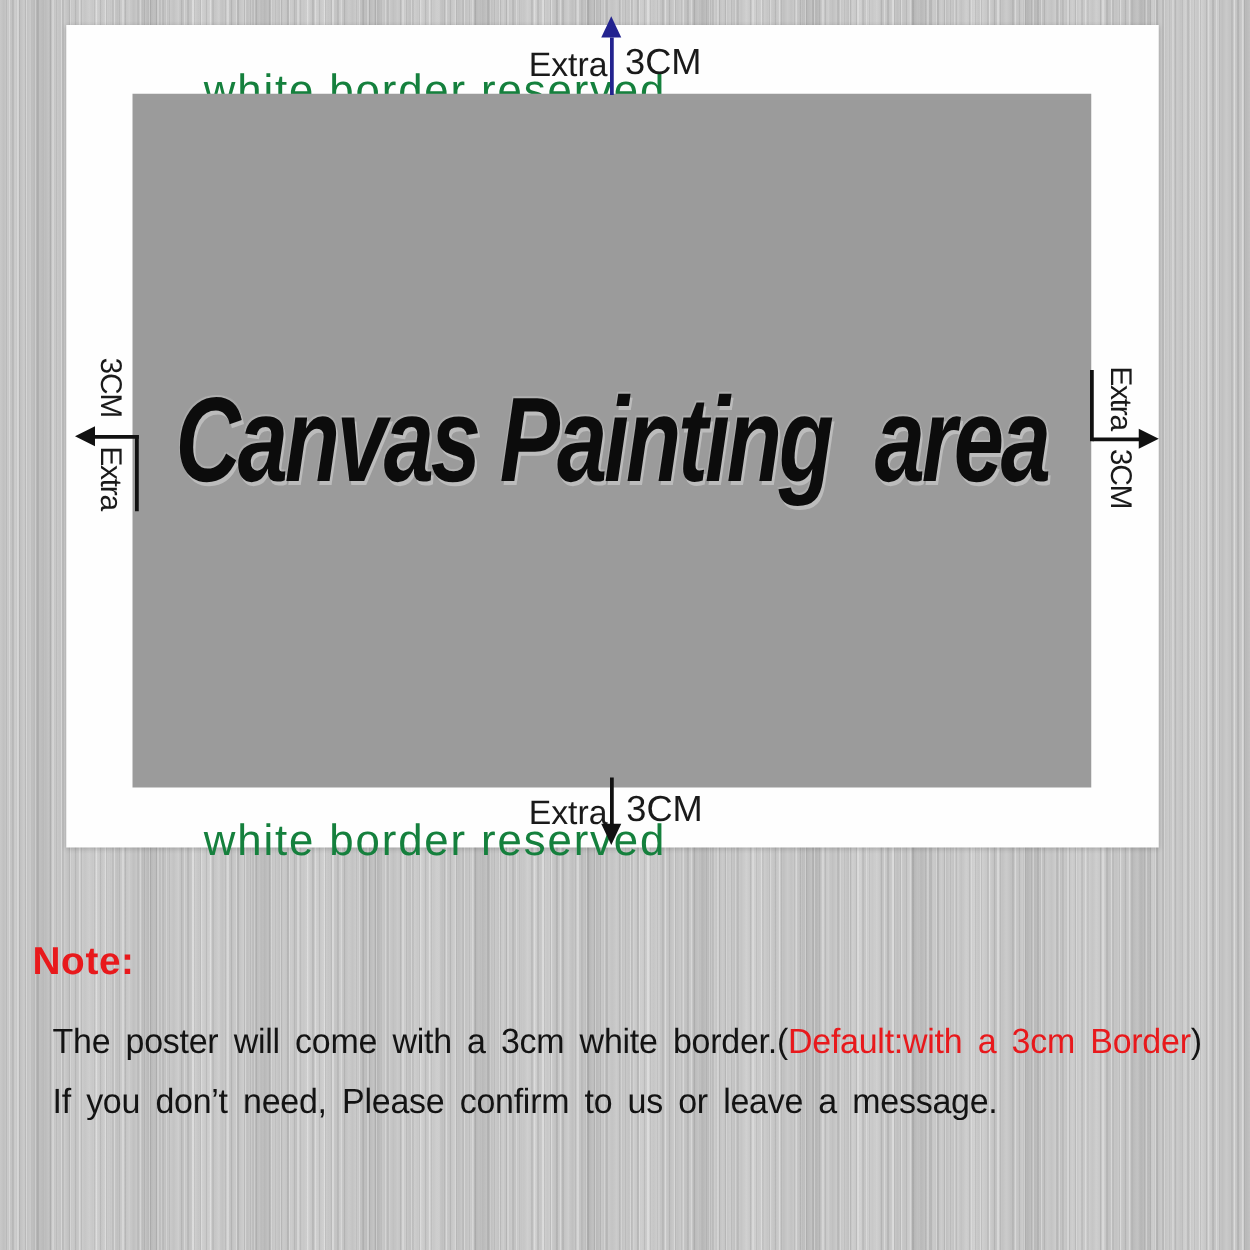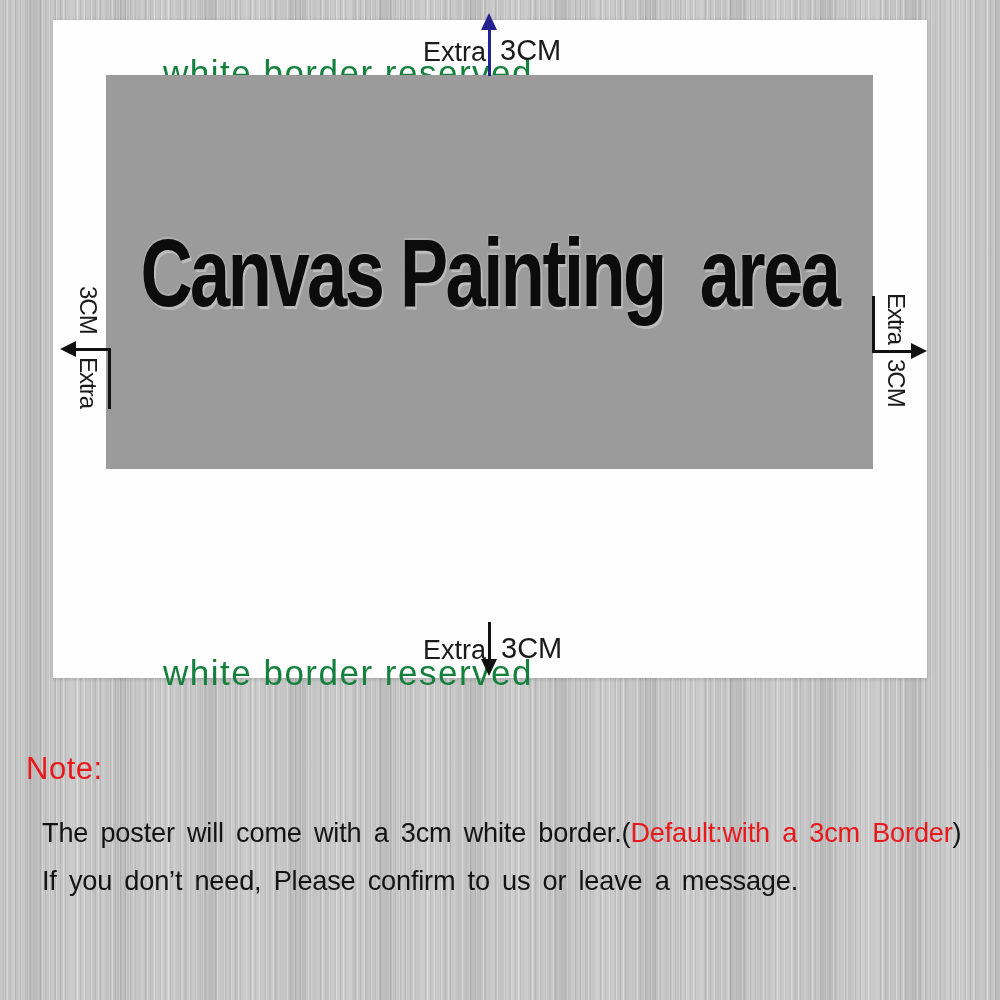--- a/index.html
+++ b/index.html
@@ -16,23 +16,23 @@
       repeating-linear-gradient(90deg, rgba(255,255,255,0.28) 0px, rgba(255,255,255,0.28) 1px, transparent 1px, transparent 7px),
       repeating-linear-gradient(90deg, transparent 0px, transparent 26px, rgba(0,0,0,0.05) 26px, rgba(0,0,0,0.05) 41px, transparent 41px, transparent 66px, rgba(255,255,255,0.09) 66px, rgba(255,255,255,0.09) 88px),
       repeating-linear-gradient(90deg, #c9c9c9 0px, #c0c0c0 3px, #cacaca 6px, #c3c3c3 9px, #cecece 13px);
   }
   
   .poster{
     position:absolute;left:53px;top:20px;width:874px;height:658px;
     background:#fefefe;box-shadow:0 1px 4px rgba(0,0,0,0.18);
   }
   .canvas-area{
-    position:absolute;left:106px;top:75px;width:767px;height:394px;
+    position:absolute;left:106px;top:75px;width:767px;height:555px;
     background:#9b9b9b;
-    display:flex;align-items:center;justify-content:center;
+    display:flex;align-items:center;justify-content:center;font-style:italic;
   }
   .canvas-title{
     font-weight:bold;font-size:86px;color:#0c0c0c;
     letter-spacing:-3px;white-space:pre;
     transform:scaleX(0.84) scaleY(1.12);transform-origin:center;
     text-shadow:2px 3px 0 rgba(215,215,215,0.55), -1px -1px 0 rgba(190,190,190,0.4), 1px -1px 0 rgba(190,190,190,0.3);
   }
   .wbr-label{
     position:absolute;color:#15803d;font-size:35px;letter-spacing:1.5px;
   }
@@ -59,21 +59,21 @@
   .arrow-down-head{left:481px;top:659px;border-left:8px solid transparent;border-right:8px solid transparent;border-top:17px solid #111;}
   .arrow-left-shaft{left:74px;top:348px;width:37px;background:#111;}
   .arrow-left-head{left:60px;top:341px;border-top:8px solid transparent;border-bottom:8px solid transparent;border-right:16px solid #111;}
   .arrow-left-tick{position:absolute;left:108px;top:348px;width:3px;height:61px;background:#111;}
   .arrow-right-shaft{left:874px;top:350px;width:39px;background:#111;}
   .arrow-right-head{left:911px;top:343px;border-top:8px solid transparent;border-bottom:8px solid transparent;border-left:16px solid #111;}
   .arrow-right-tick{position:absolute;left:872px;top:296px;width:3px;height:57px;background:#111;}
   
   .note-title{
     position:absolute;left:26px;top:751px;
-    font-size:31px;font-weight:normal;letter-spacing:0.5px;
+    font-size:31px;font-weight:bold;letter-spacing:0.5px;
   }
   .note-line{
     position:absolute;color:#131313;font-size:28px;
     letter-spacing:-0.2px;word-spacing:5px;white-space:nowrap;
     transform:scaleX(0.97);transform-origin:left center;
   }
   .note-line1{left:42px;top:817px;}
   .note-line2{left:42px;top:865px;}
 </style>
 </head>

